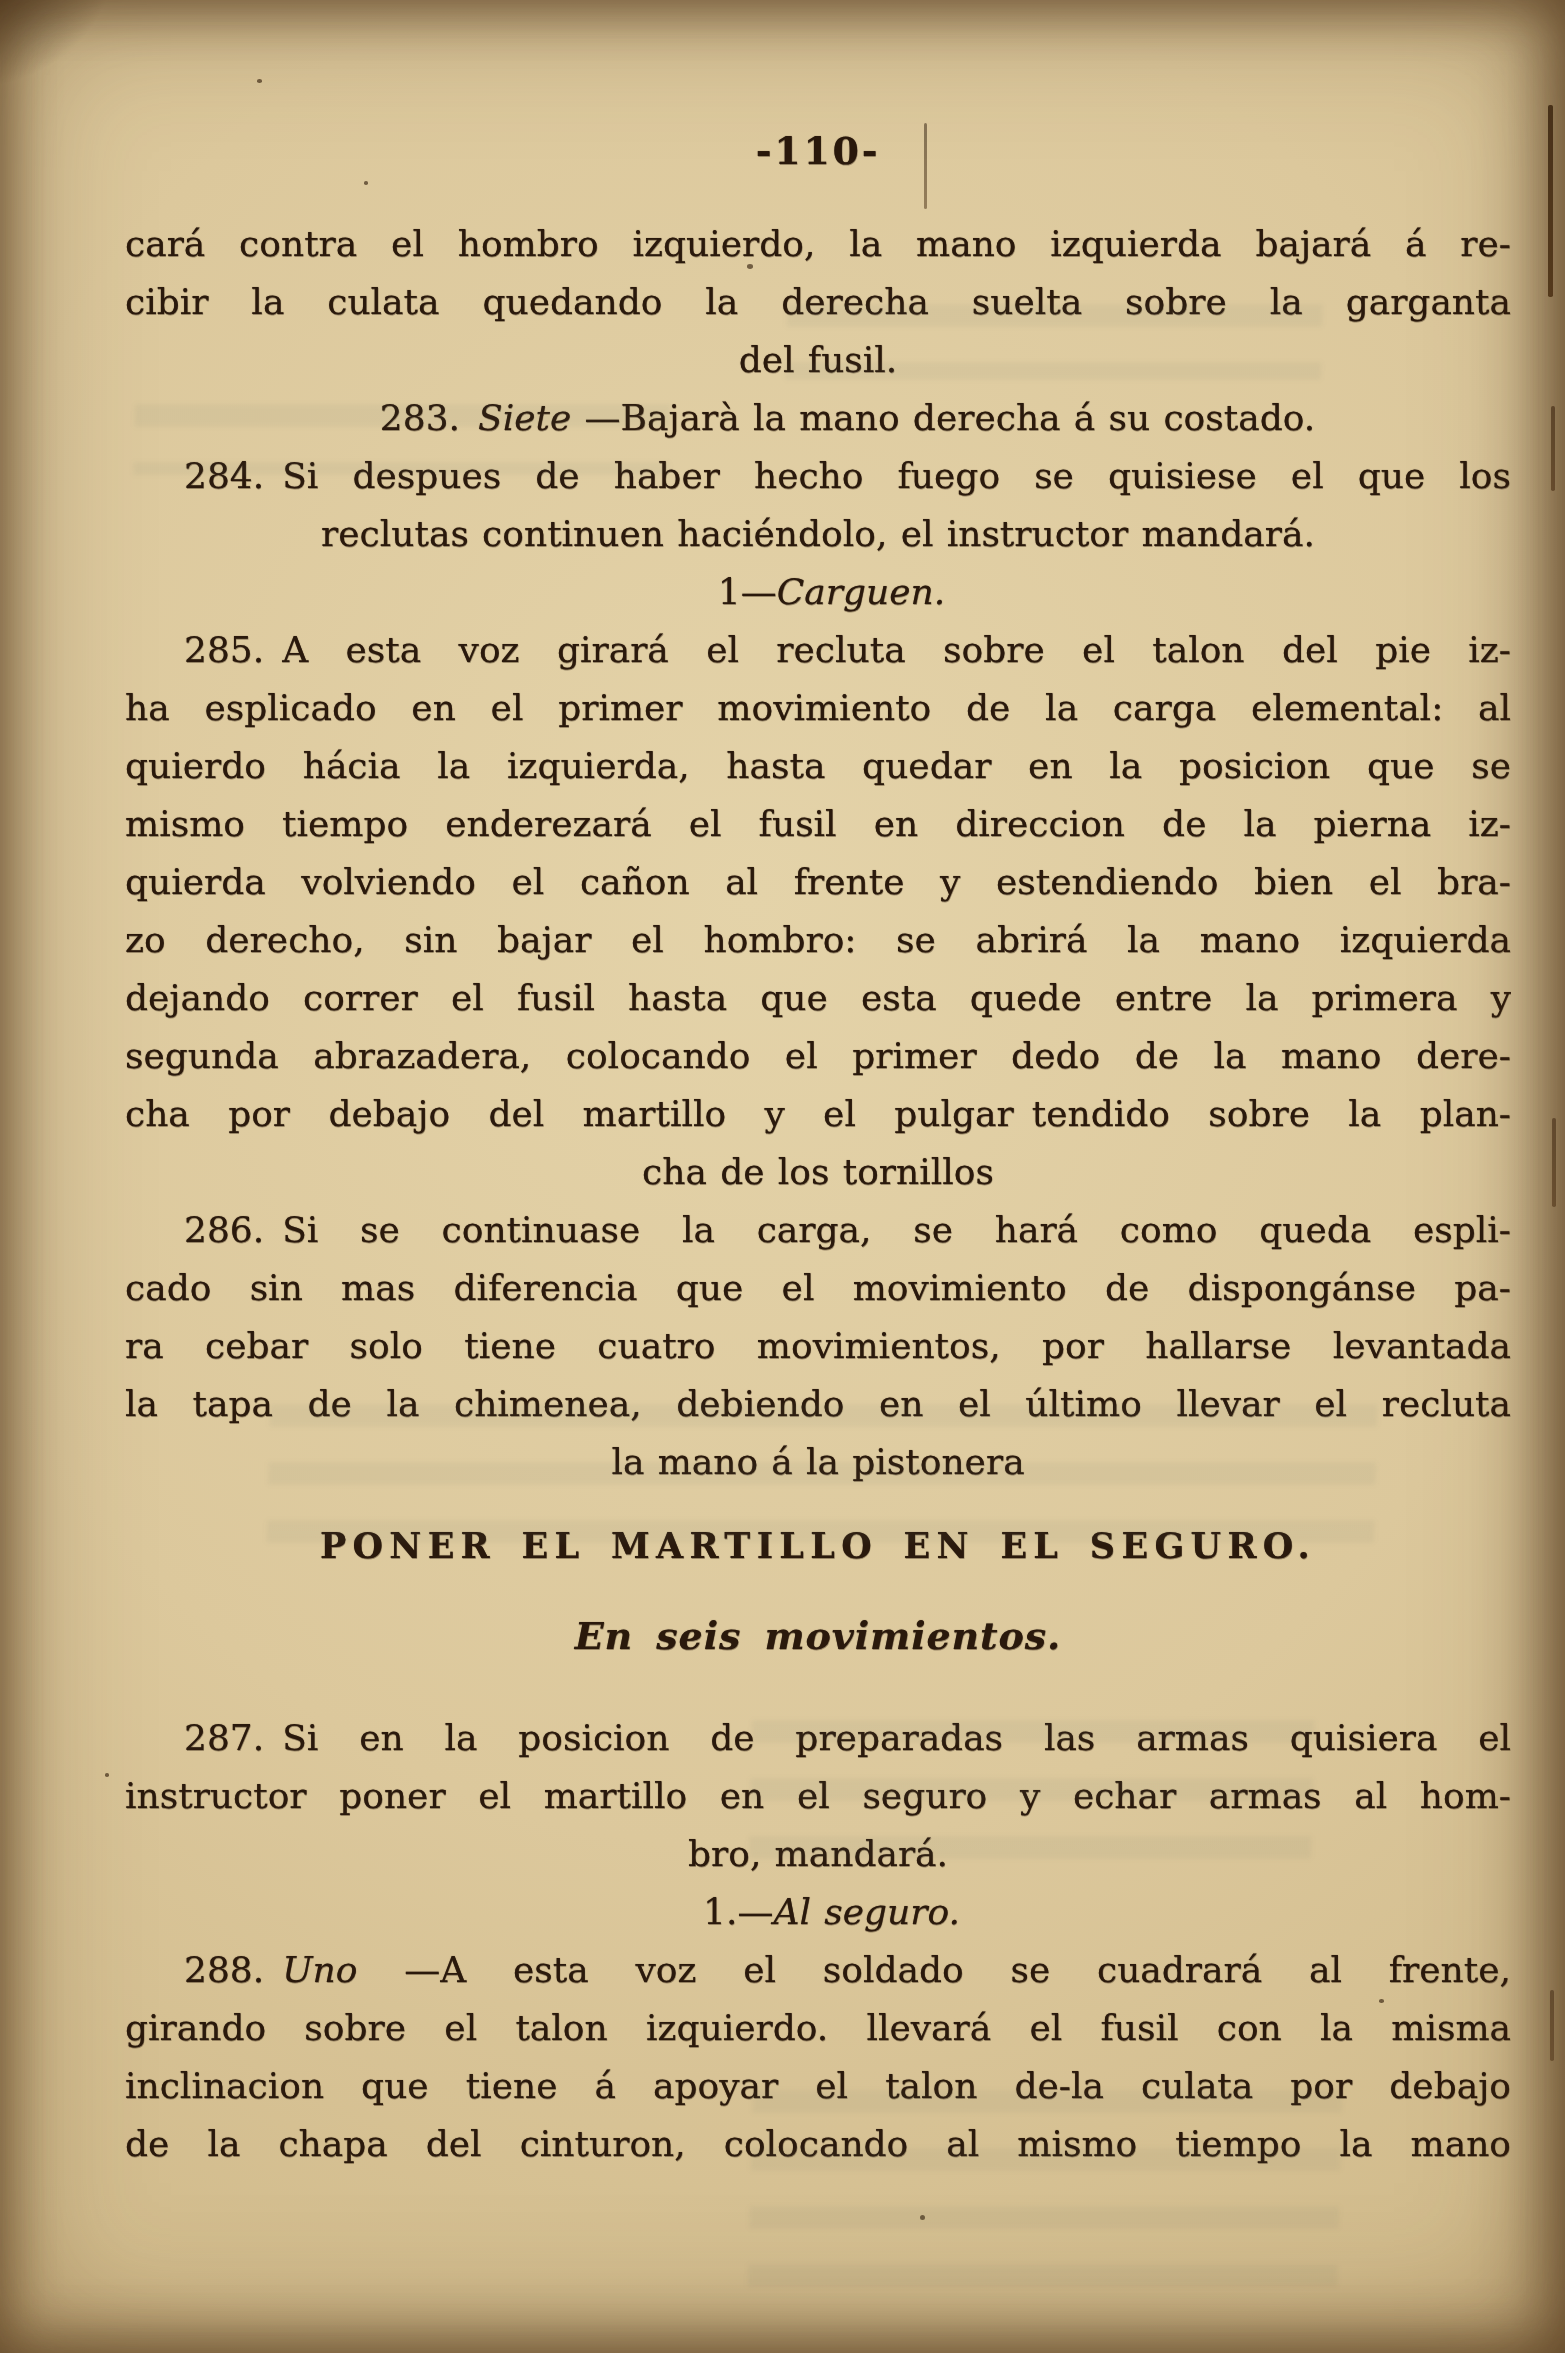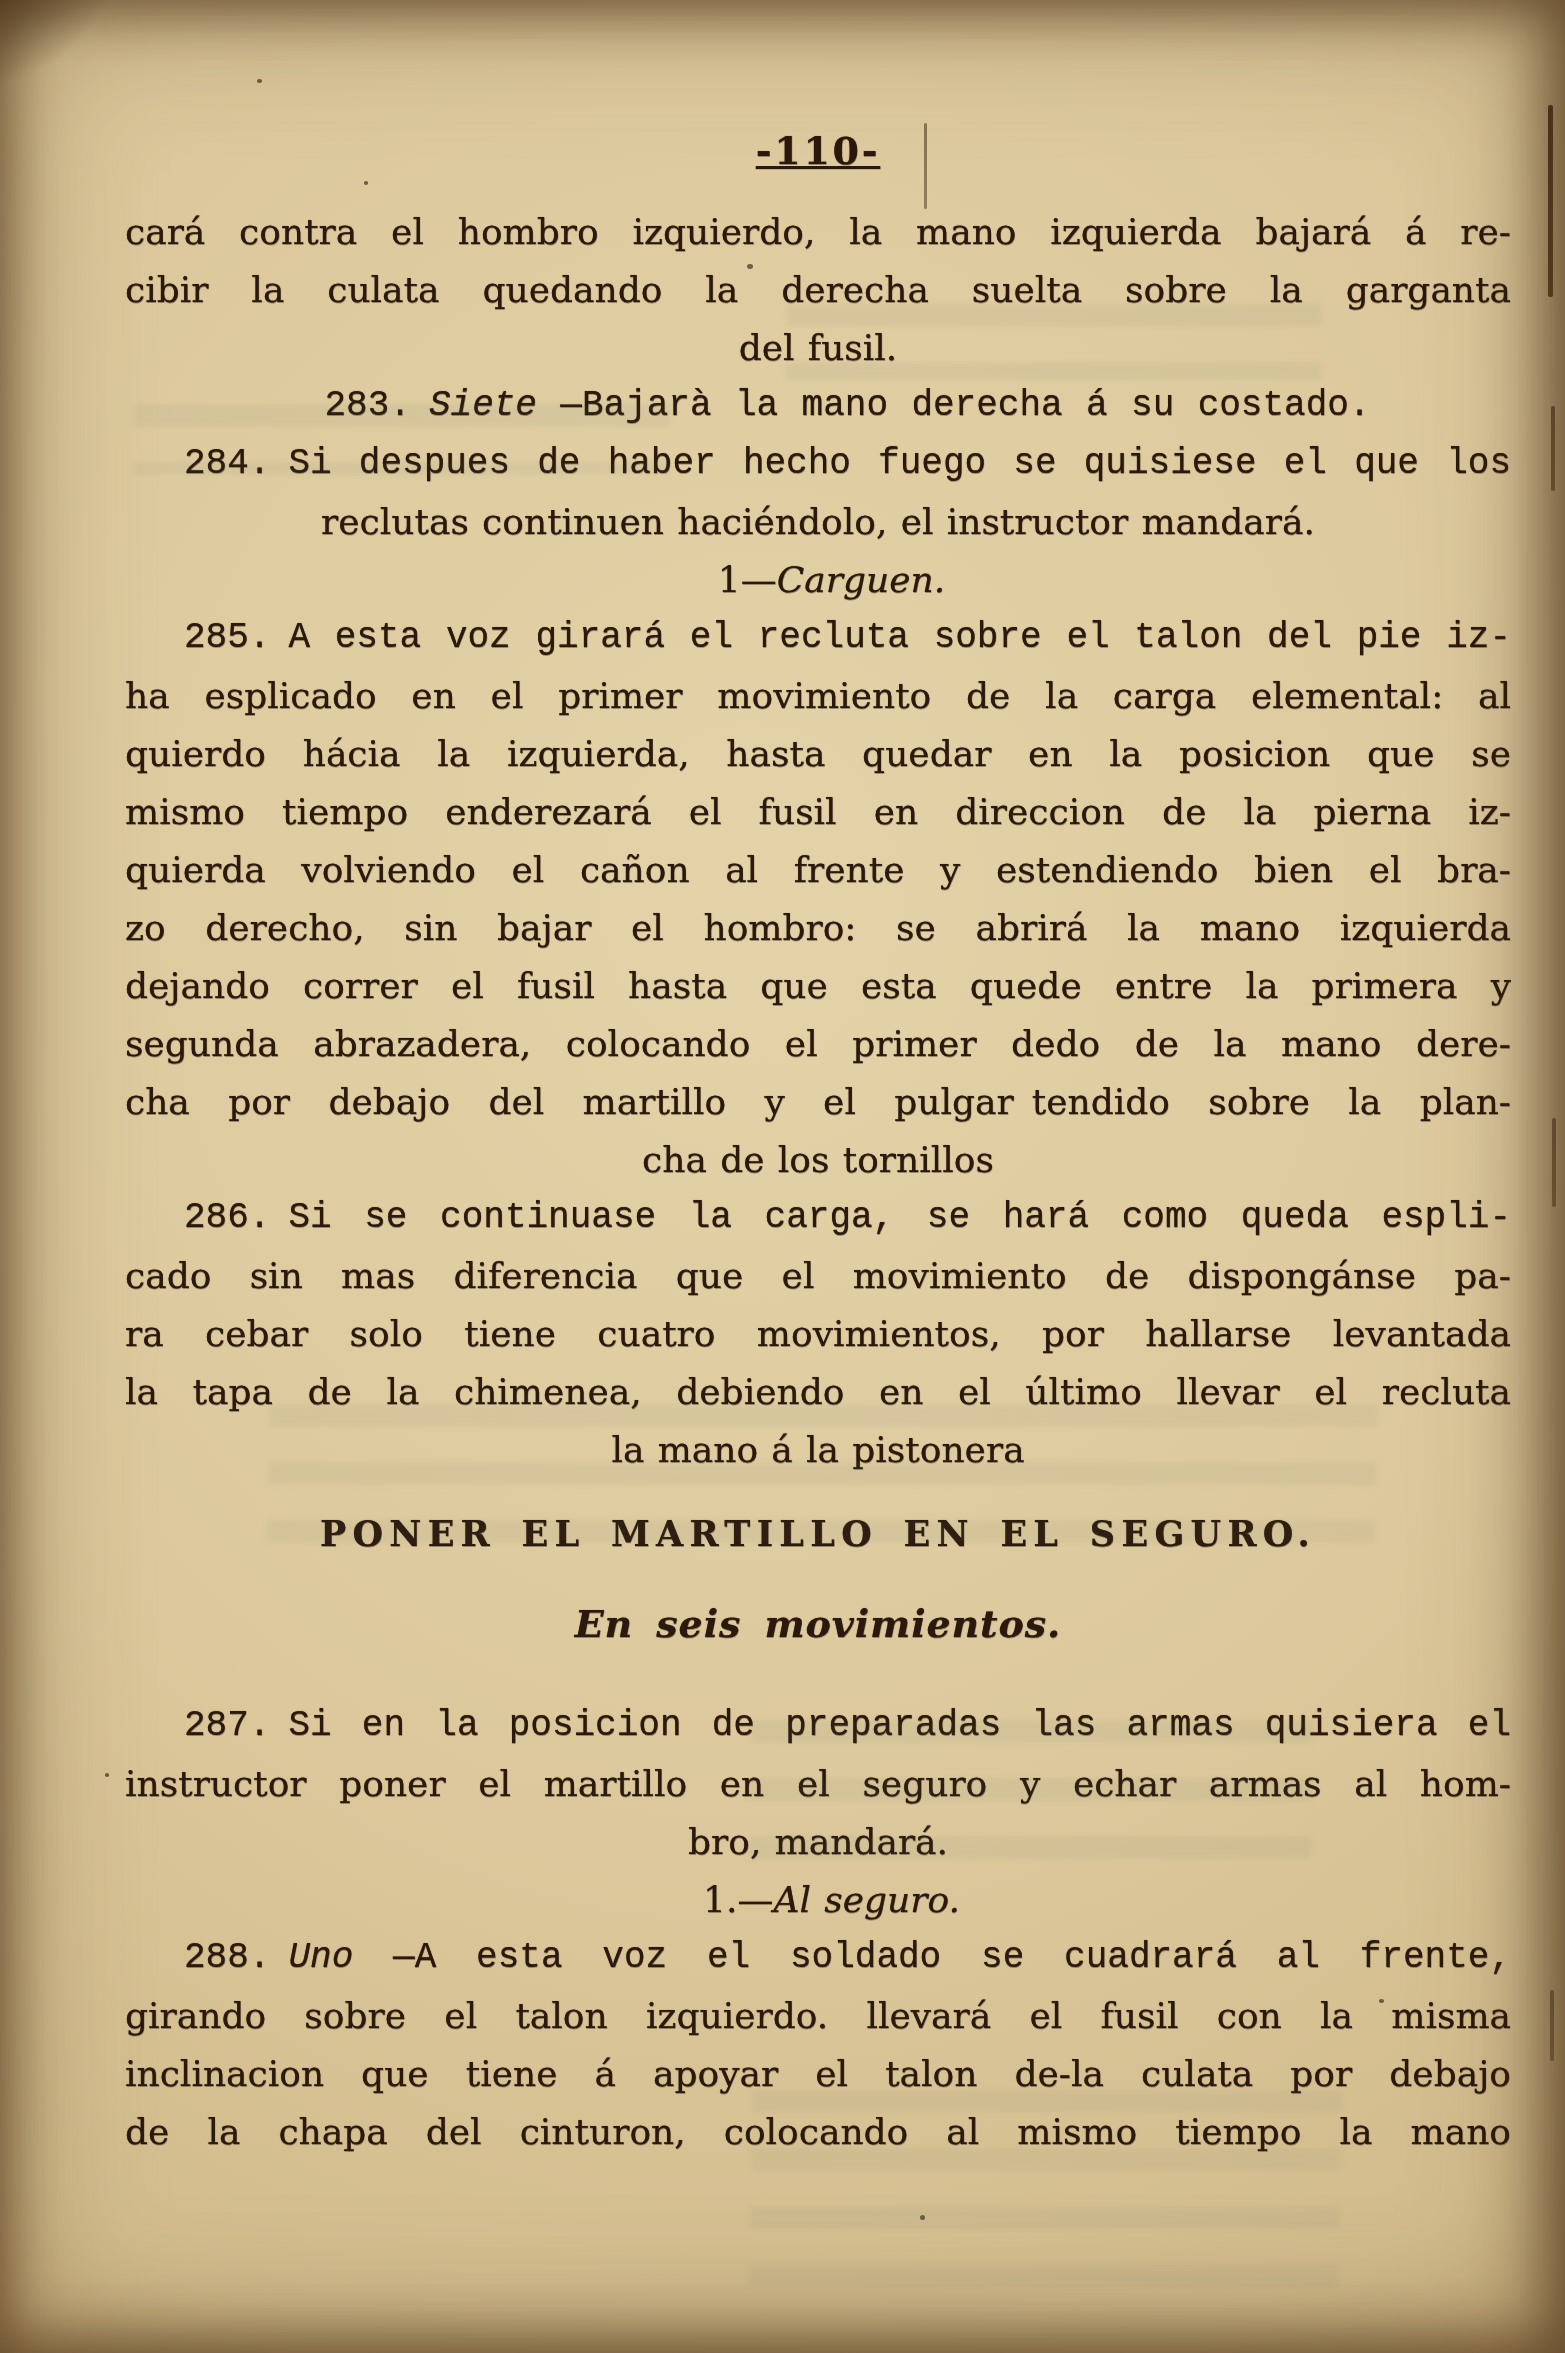--- a/index.html
+++ b/index.html
@@ -32,26 +32,26 @@
     background:radial-gradient(ellipse at 0 0, rgba(35,22,9,.95) 0%, rgba(35,22,9,0) 68%);
   }
   .text-block{
     position:absolute;left:125px;top:130px;width:1386px;
     font-size:36px;line-height:58px;
     word-spacing:1.8px;
     text-shadow:0 0 0.9px rgba(42,25,12,.65), 0.4px 0.5px 0.5px rgba(42,25,12,.35);
   }
   .pagenum{
     text-align:center;font-weight:bold;font-size:38px;line-height:41px;
-    letter-spacing:2.7px;margin-bottom:32px;text-decoration:underline;
+    letter-spacing:2.7px;margin-bottom:44px;
   }
   .line{height:58px;overflow:hidden;text-align:center;}
   .line.justify{text-align:justify;}
   .line.justify::after{content:"";display:inline-block;width:100%;height:0;vertical-align:top;}
-  .line.ind-para{text-indent:59px;font-family:Liberation Mono, monospace;}
+  .line.ind-para{text-indent:59px;}
   .line.ind-cmd{text-indent:27px;}
   .it{font-style:italic;}
   .sec-heading{
     text-align:center;font-weight:bold;font-size:35px;line-height:39px;
     letter-spacing:6.3px;word-spacing:7.1px;margin-top:35px;
   }
   .sec-subheading{
     text-align:center;font-style:italic;font-weight:bold;font-size:38px;line-height:50px;
     letter-spacing:0.9px;word-spacing:9px;margin-top:46px;margin-bottom:48px;
   }

